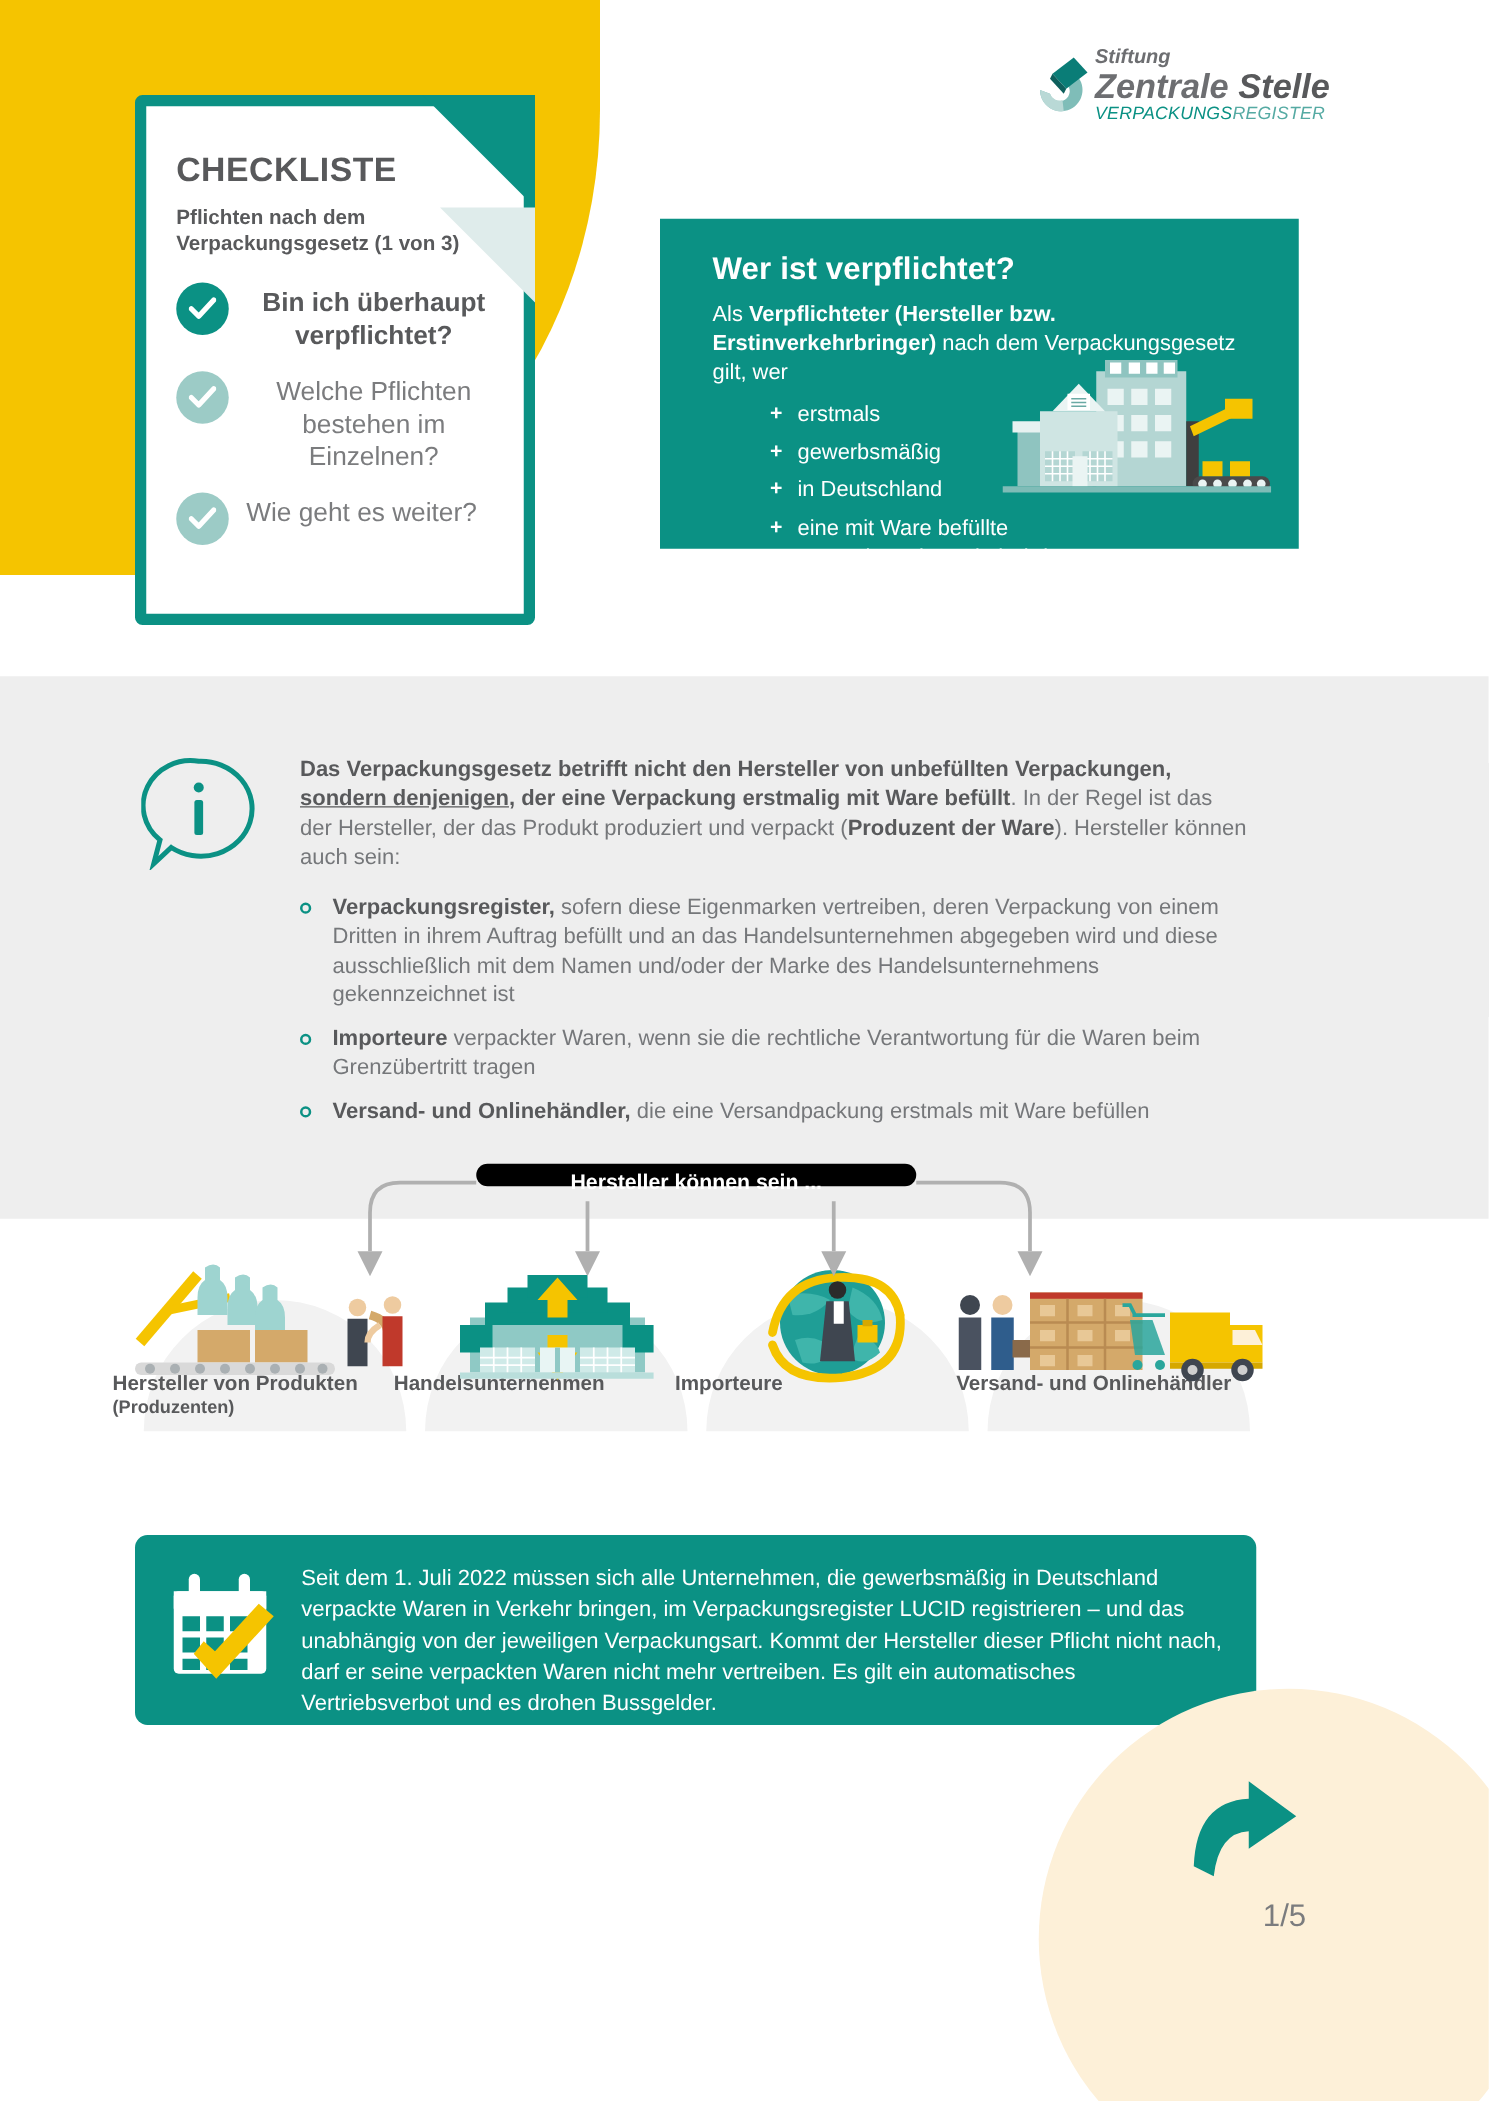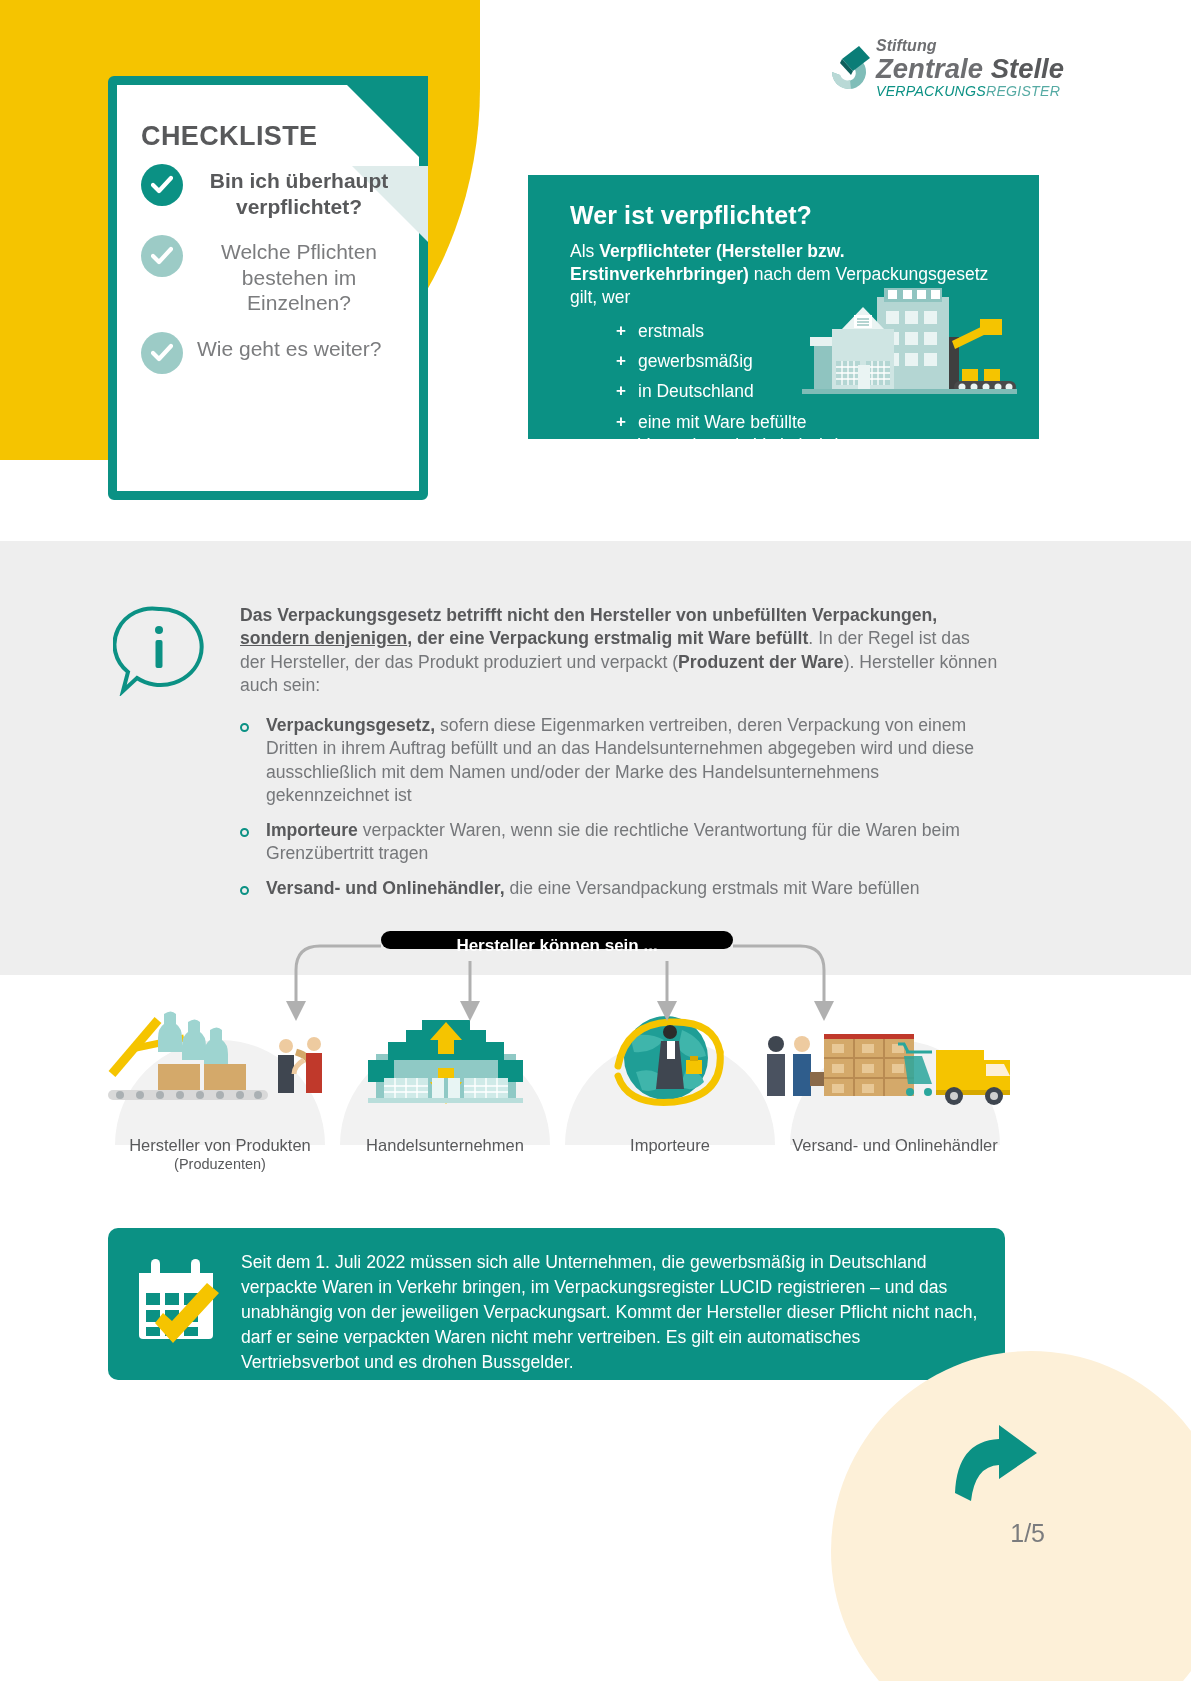--- a/index.html
+++ b/index.html
@@ -253,26 +253,24 @@
     transform: translateX(-50%);
     bottom: 0;
     width: 210px; height: 105px;
     background: #f2f2f2;
     border-radius: 105px 105px 0 0;
   }
   .icon-label {
     position: absolute;
     top: 1098px;
     width: 260px;
-    text-align: center;
     font-size: 16.5px;
-    font-weight: normal;
+    font-weight: bold;
     color: #58595b;
     line-height: 1.2;
-    margin-top: 38px;
   }
   .icon-label .sub { font-size: 14.5px; display: block; }
   .illu { position: absolute; z-index: 3; }
 
   
   .callout {
     position: absolute;
     left: 108px; top: 1228px;
     width: 897px; height: 152px;
     background: #0b9184;
@@ -320,20 +318,21 @@
 
 <div class="top-section">
   <div class="yellow-blob-2"></div>
 
   <div class="checklist-card">
     <div class="card-fold">
       <div class="card-fold-inner"></div>
     </div>
     <div class="checklist-inner">
       <div class="checklist-title">CHECKLISTE</div>
+      <div class="checklist-sub">Pflichten nach dem Verpackungsgesetz (1 von 3)</div>
 
       <div class="check-item">
         <div class="check-circle">
           <svg width="22" height="20" viewBox="0 0 22 20">
               <path d="M2 10 L8 16 L20 3" stroke="#ffffff" stroke-width="4.2" fill="none" stroke-linecap="round" stroke-linejoin="round"></path>
             </svg>
         </div>
         <div class="check-label strong">Bin ich überhaupt verpflichtet?</div>
       </div>
 
@@ -449,21 +448,21 @@
       <rect x="42.5" y="36" width="7" height="28" rx="2" fill="#0b9184"></rect>
     </svg>
   </div>
 
   <div class="info-body">
     <p><b>Das Verpackungsgesetz betrifft nicht den Hersteller von unbefüllten Verpackungen,</b> <b><u>sondern denjenigen</u></b><b>, der eine Verpackung erstmalig mit Ware befüllt</b><span>. In der Regel ist das der Hersteller, der das Produkt produziert und verpackt (</span><b>Produzent der Ware</b><span>). Hersteller können auch sein:</span></p>
 
     <div class="bullets">
       <div class="bullet">
         <div class="bullet-dot"><span></span></div>
-        <div class="bullet-text"><b>Verpackungsgesetz,</b><span> sofern diese Eigenmarken vertreiben, deren Verpackung von einem Dritten in ihrem Auftrag befüllt und an das Handelsunternehmen abgegeben wird und diese ausschließlich mit dem Namen und/oder der Marke des Handelsunternehmens gekennzeichnet ist</span></div>
+        <div class="bullet-text"><b>Verpackungsregister,</b><span> sofern diese Eigenmarken vertreiben, deren Verpackung von einem Dritten in ihrem Auftrag befüllt und an das Handelsunternehmen abgegeben wird und diese ausschließlich mit dem Namen und/oder der Marke des Handelsunternehmens gekennzeichnet ist</span></div>
       </div>
       <div class="bullet">
         <div class="bullet-dot"><span></span></div>
         <div class="bullet-text"><b>Importeure</b><span> verpackter Waren, wenn sie die rechtliche Verantwortung für die Waren beim Grenzübertritt tragen</span></div>
       </div>
       <div class="bullet">
         <div class="bullet-dot"><span></span></div>
         <div class="bullet-text"><b>Versand- und Onlinehändler,</b><span> die eine Versandpackung erstmals mit Ware befüllen</span></div>
       </div>
     </div>

